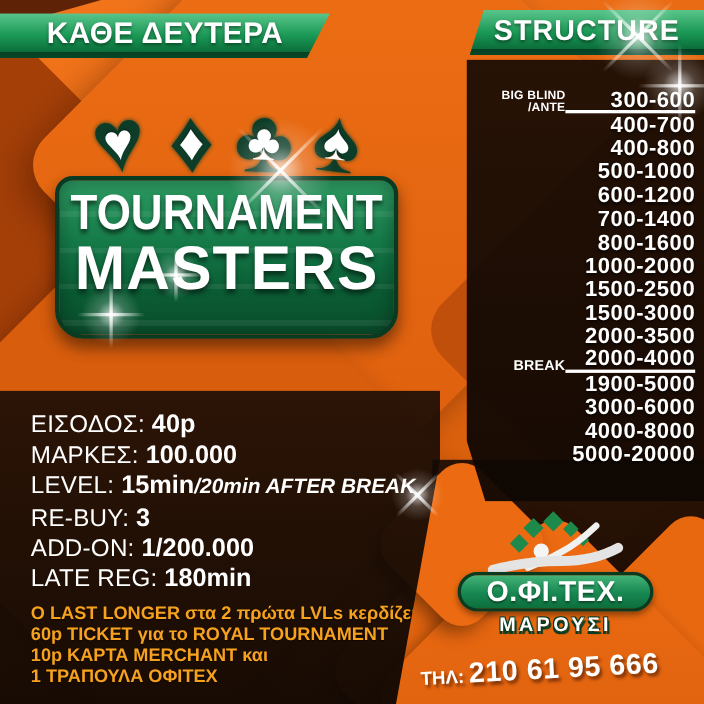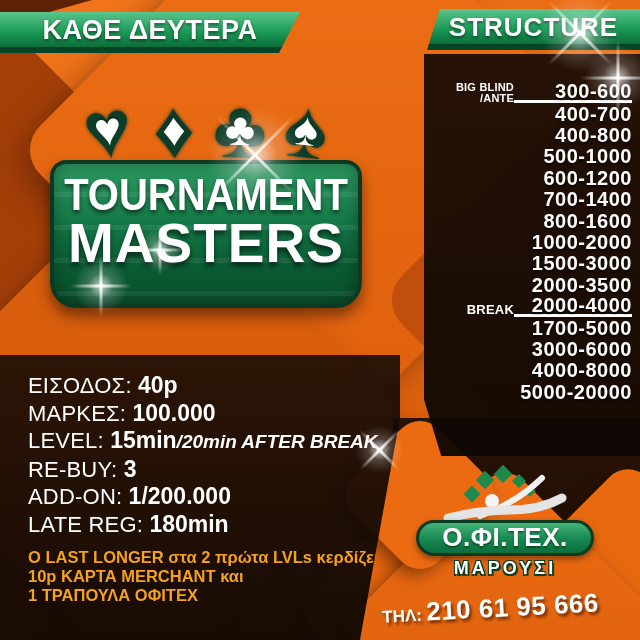--- a/index.html
+++ b/index.html
@@ -168,33 +168,37 @@
         <li class="srow">
           <span class="side"></span>
           <span class="num">800-1600</span>
         </li>
         <li class="srow">
           <span class="side"></span>
           <span class="num">1000-2000</span>
         </li>
         <li class="srow">
           <span class="side"></span>
+          <span class="num">1500-2500</span>
+        </li>
+        <li class="srow">
+          <span class="side"></span>
           <span class="num">1500-3000</span>
         </li>
         <li class="srow">
           <span class="side"></span>
           <span class="num">2000-3500</span>
         </li>
         <li class="srow u brk">
           <span class="side">BREAK</span>
           <span class="num">2000-4000</span>
         </li>
         <li class="srow">
           <span class="side"></span>
-          <span class="num">1700-5000</span>
+          <span class="num">1900-5000</span>
         </li>
         <li class="srow">
           <span class="side"></span>
           <span class="num">3000-6000</span>
         </li>
         <li class="srow">
           <span class="side"></span>
           <span class="num">4000-8000</span>
         </li>
         <li class="srow">
@@ -208,20 +212,21 @@
     <div id="details-rows">
         <div class="drow"><span class="lab">ΕΙΣΟΔΟΣ: </span><span class="val">40p</span></div>
         <div class="drow"><span class="lab">ΜΑΡΚΕΣ: </span><span class="val">100.000</span></div>
         <div class="drow"><span class="lab">LEVEL: </span><span class="val">15min</span><span class="suf">/20min AFTER BREAK</span></div>
         <div class="drow"><span class="lab">RE-BUY: </span><span class="val">3</span></div>
         <div class="drow"><span class="lab">ADD-ON: </span><span class="val">1/200.000</span></div>
         <div class="drow"><span class="lab">LATE REG: </span><span class="val">180min</span></div>
       </div>
     <div class="promo" id="promo">
         <p>Ο LAST LONGER στα 2 πρώτα LVLs κερδίζει</p>
+        <p>60p TICKET για το ROYAL TOURNAMENT</p>
         <p>10p ΚΑΡΤΑ MERCHANT και</p>
         <p>1 ΤΡΑΠΟΥΛΑ ΟΦΙΤΕΧ</p>
       </div>
   </div>
 
   <div class="logo">
     <div class="shield">
       <div class="t1">TOURNAMENT</div>
       <div class="t2">MASTERS</div>
     </div>

